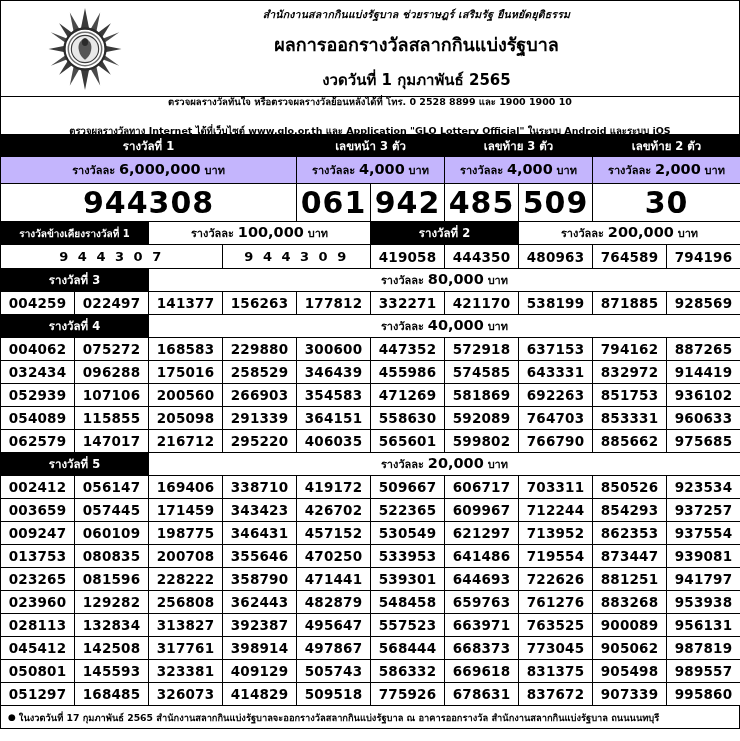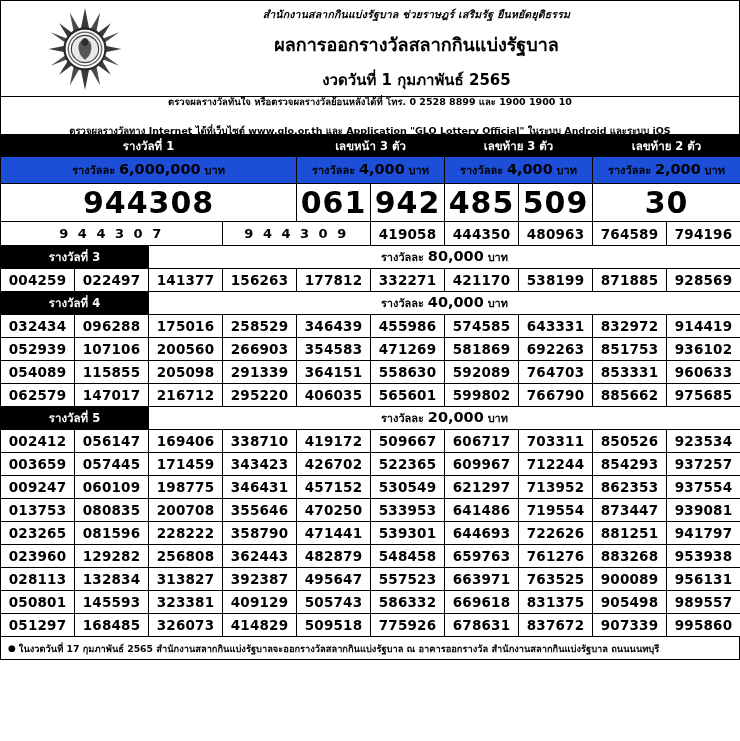--- a/index.html
+++ b/index.html
@@ -102,21 +102,21 @@
     background: #000000;
     color: #ffffff;
     font-size: 11.5px;
     font-weight: bold;
     height: 21px;
   }
   .amt {
     font-size: 11px;
     font-weight: bold;
     height: 27px;
-    background: #1d4ed8;
+    background: #c4b5fd;
     white-space: nowrap;
   }
   .amt .big {
     font-size: 14.5px;
     font-weight: bold;
   }
   .big-num {
     font-size: 30px;
     font-weight: bold;
     height: 38px;
@@ -273,20 +273,34 @@
 
       <tr>
         <td class="big-num" colspan="4">944308</td>
         <td class="big-num">061</td>
         <td class="big-num">942</td>
         <td class="big-num">485</td>
         <td class="big-num">509</td>
         <td class="big-num" colspan="2">30</td>
       </tr>
 
+      <tr>
+        <td class="sect-label" colspan="2" style="font-size:10px">รางวัลข้างเคียงรางวัลที่ 1</td>
+        <td class="sect-amt" colspan="3">
+          <span>รางวัลละ</span>
+          <span class="big">100,000</span>
+          <span>บาท</span>
+        </td>
+        <td class="sect-label" colspan="2">รางวัลที่  2</td>
+        <td class="sect-amt" colspan="3">
+          <span>รางวัลละ</span>
+          <span class="big">200,000</span>
+          <span>บาท</span>
+        </td>
+      </tr>
 
       <tr>
         <td class="sub-num" colspan="3">9 4 4 3 0 7</td>
         <td class="sub-num" colspan="2">9 4 4 3 0 9</td>
         <td class="num">419058</td>
         <td class="num">444350</td>
         <td class="num">480963</td>
         <td class="num">764589</td>
         <td class="num">794196</td>
       </tr>
@@ -320,20 +334,32 @@
         <td class="sect-label" colspan="2">รางวัลที่  4</td>
         <td class="sect-amt" colspan="8">
           <span>รางวัลละ</span>
           <span class="big">40,000</span>
           <span>บาท</span>
         </td>
       </tr>
       </tbody>
       <tbody id="prize4-body">
         <tr>
+          <td class="num">004062</td>
+          <td class="num">075272</td>
+          <td class="num">168583</td>
+          <td class="num">229880</td>
+          <td class="num">300600</td>
+          <td class="num">447352</td>
+          <td class="num">572918</td>
+          <td class="num">637153</td>
+          <td class="num">794162</td>
+          <td class="num">887265</td>
+        </tr>
+        <tr>
           <td class="num">032434</td>
           <td class="num">096288</td>
           <td class="num">175016</td>
           <td class="num">258529</td>
           <td class="num">346439</td>
           <td class="num">455986</td>
           <td class="num">574585</td>
           <td class="num">643331</td>
           <td class="num">832972</td>
           <td class="num">914419</td>
@@ -465,20 +491,32 @@
           <td class="num">313827</td>
           <td class="num">392387</td>
           <td class="num">495647</td>
           <td class="num">557523</td>
           <td class="num">663971</td>
           <td class="num">763525</td>
           <td class="num">900089</td>
           <td class="num">956131</td>
         </tr>
         <tr>
+          <td class="num">045412</td>
+          <td class="num">142508</td>
+          <td class="num">317761</td>
+          <td class="num">398914</td>
+          <td class="num">497867</td>
+          <td class="num">568444</td>
+          <td class="num">668373</td>
+          <td class="num">773045</td>
+          <td class="num">905062</td>
+          <td class="num">987819</td>
+        </tr>
+        <tr>
           <td class="num">050801</td>
           <td class="num">145593</td>
           <td class="num">323381</td>
           <td class="num">409129</td>
           <td class="num">505743</td>
           <td class="num">586332</td>
           <td class="num">669618</td>
           <td class="num">831375</td>
           <td class="num">905498</td>
           <td class="num">989557</td>

